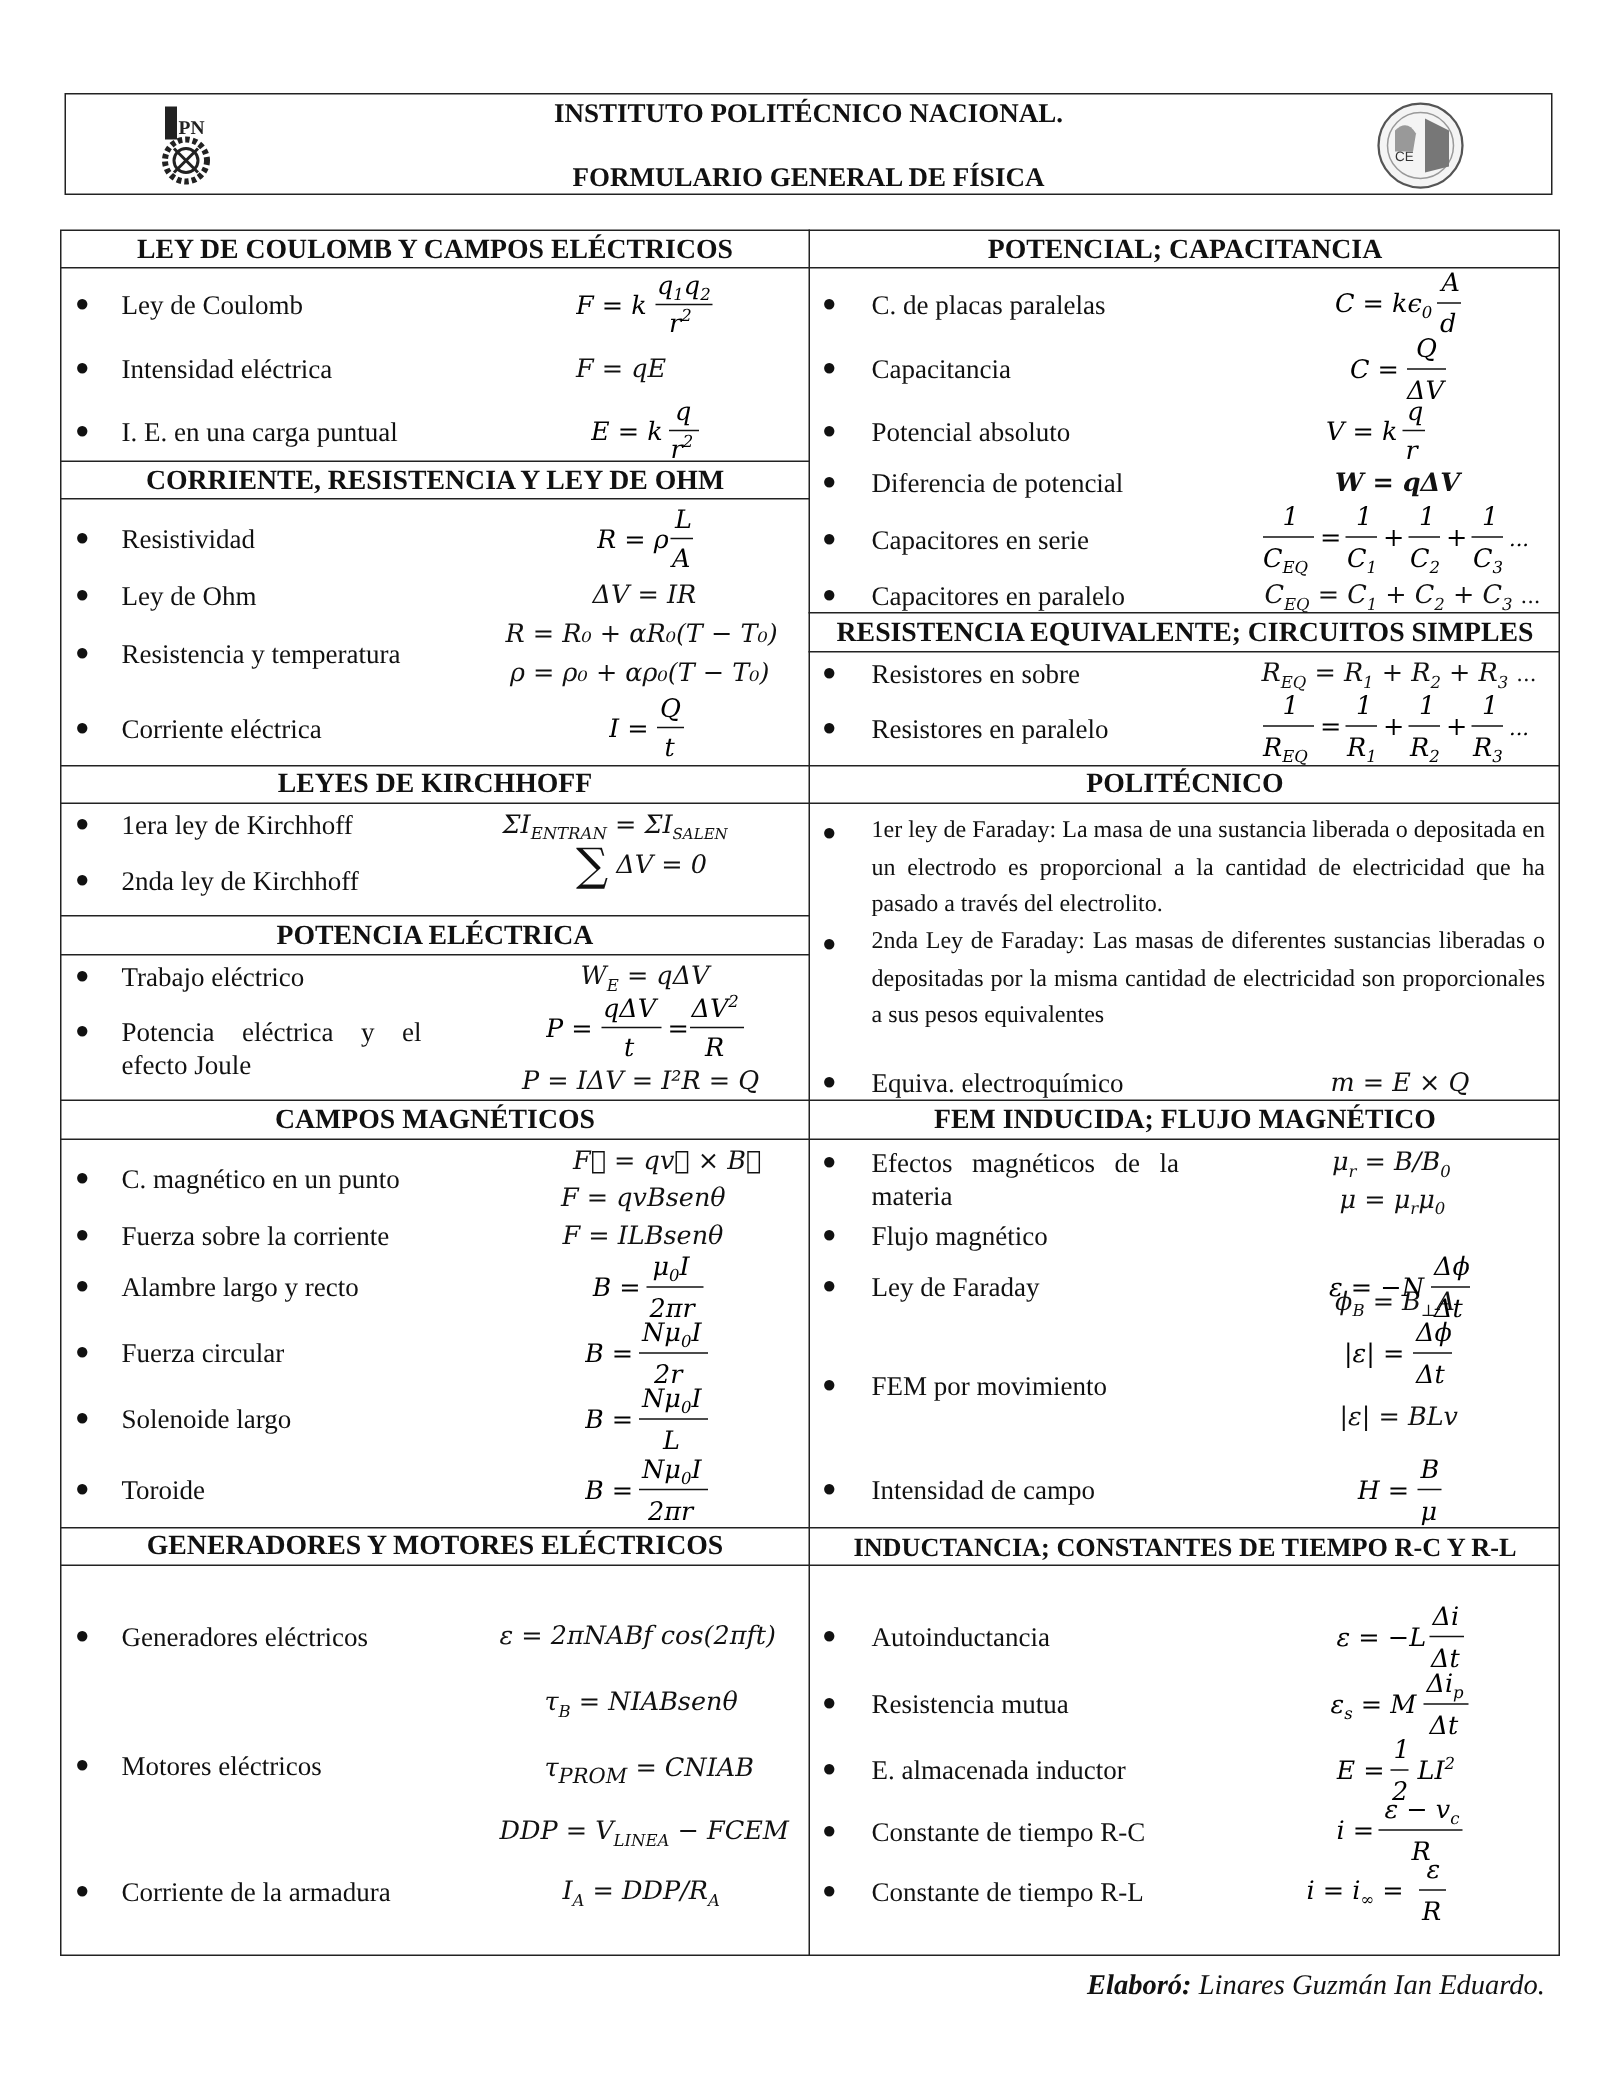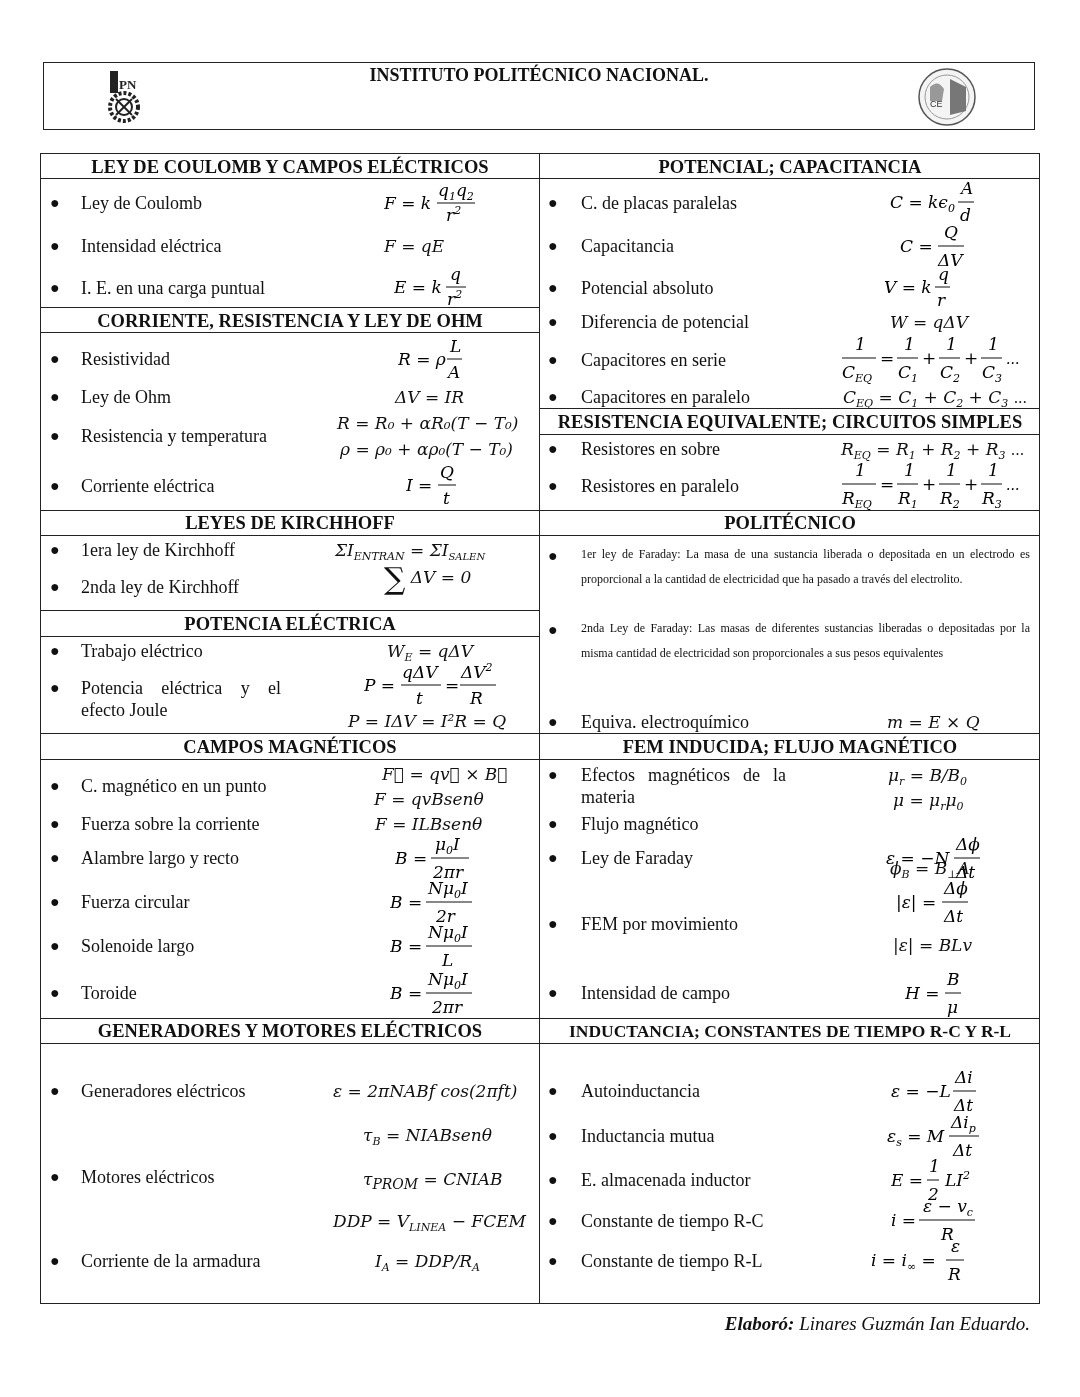--- a/index.html
+++ b/index.html
@@ -12,39 +12,40 @@
   .logo-left{position:absolute;left:58px;top:4px;width:44px;height:60px;}
   .logo-right{position:absolute;left:872px;top:4px;width:62px;height:60px;}
   .table{position:absolute;left:40px;top:153px;width:1000px;height:1151px;border:1.5px solid #222;box-sizing:border-box;}
   .hline{position:absolute;height:0;border-top:1.5px solid #222;}
   .vline{position:absolute;width:0;border-left:1.5px solid #222;}
   .sec-title{position:absolute;text-align:center;font-weight:bold;font-size:18.5px;line-height:24px;white-space:nowrap;}
   .bullet{position:absolute;font-size:16px;line-height:22px;}
   .label{position:absolute;font-size:18px;line-height:22px;white-space:nowrap;}
   .label-wrap{position:absolute;font-size:18px;line-height:22px;text-align:justify;}
   .f{position:absolute;font-family:"DejaVu Serif","Liberation Serif",serif;font-style:italic;font-size:17px;line-height:22px;white-space:nowrap;text-align:center;}
-  .para{position:absolute;font-size:12px;line-height:24.5px;text-align:justify;}
+  .para{position:absolute;font-size:16px;line-height:24.5px;text-align:justify;}
   .footer{position:absolute;left:690px;top:1313px;width:340px;text-align:right;font-style:italic;font-size:19px;}
   .footer b{font-weight:bold;}
 </style>
 </head>
 <body>
 
 <div class="header-box">
   <div class="logo-left">
     <svg width="44" height="60" viewBox="0 0 44 60">
       <rect x="8" y="4" width="8" height="22" fill="#222"></rect>
       <text x="17" y="22" font-family="Liberation Serif, serif" font-weight="bold" font-size="13" fill="#222">PN</text>
       <circle cx="22" cy="40" r="14" fill="none" stroke="#222" stroke-width="4" stroke-dasharray="3 2"></circle>
       <circle cx="22" cy="40" r="8" fill="none" stroke="#222" stroke-width="2"></circle>
       <line x1="14" y1="32" x2="30" y2="48" stroke="#222" stroke-width="2"></line>
       <line x1="30" y1="32" x2="14" y2="48" stroke="#222" stroke-width="2"></line>
     </svg>
   </div>
   <div class="hdr-line hdr-1">INSTITUTO POLITÉCNICO NACIONAL.</div>
+  <div class="hdr-line hdr-3">FORMULARIO GENERAL DE FÍSICA</div>
   <div class="logo-right">
     <svg width="62" height="60" viewBox="0 0 62 60">
       <circle cx="31" cy="30" r="28" fill="#f4f4f4" stroke="#555" stroke-width="1.5"></circle>
       <circle cx="31" cy="30" r="22" fill="none" stroke="#999" stroke-width="1"></circle>
       <path d="M34 12 L50 20 L50 44 L34 48 Z" fill="#777"></path>
       <path d="M14 20 Q22 12 28 22 L26 34 L14 34 Z" fill="#999"></path>
       <text x="14" y="40" font-family="Liberation Sans, sans-serif" font-size="9" fill="#333">CE</text>
     </svg>
   </div>
 </div>
@@ -265,21 +266,21 @@
   <svg width="70" height="46" viewBox="0 0 70 46">
       <text x="0" y="29" font-family="DejaVu Serif,serif" font-style="italic" font-size="17">V = k</text>
       <text x="54" y="16" font-family="DejaVu Serif,serif" font-style="italic" font-size="17">q</text>
       <line x1="51" y1="23" x2="66" y2="23" stroke="#111" stroke-width="1"></line>
       <text x="53" y="42" font-family="DejaVu Serif,serif" font-style="italic" font-size="17">r</text>
     </svg>
 </div>
 
 <div class="bullet" style="left:548px;top:311px;">●</div>
 <div class="label" style="left:581px;top:311px;">Diferencia de potencial</div>
-<div class="f" style="left:890px;top:311px;">W = qΔV</div>
+<div class="f" style="left:890px;top:311px;font-weight:bold;">W = qΔV</div>
 
 <div class="bullet" style="left:548px;top:349px;">●</div>
 <div class="label" style="left:581px;top:349px;">Capacitores en serie</div>
 <div class="f" style="left:840px;top:334px;">
   <svg width="190" height="50" viewBox="0 0 190 50">
       <g font-family="DejaVu Serif,serif" font-size="17">
         <text x="15" y="16">1</text>
         <line x1="2" y1="24" x2="36" y2="24" stroke="#111" stroke-width="1"></line>
         <text x="2" y="44" font-style="italic">C<tspan font-size="11" dy="4">EQ</tspan></text>
         <text x="40" y="30">=</text>
@@ -406,21 +407,21 @@
       <g font-family="DejaVu Serif,serif" font-style="italic" font-size="17">
         <text x="0" y="30">ε = −L</text>
         <text x="64" y="16">Δi</text>
         <line x1="62" y1="24" x2="85" y2="24" stroke="#111" stroke-width="1"></line>
         <text x="63" y="44">Δt</text>
       </g>
     </svg>
 </div>
 
 <div class="bullet" style="left:548px;top:1125px;">●</div>
-<div class="label" style="left:581px;top:1125px;">Inductancia mutua</div>
+<div class="label" style="left:581px;top:1125px;">Resistencia mutua</div>
 <div class="f" style="left:887px;top:1112px;">
   <svg width="100" height="48" viewBox="0 0 100 48">
       <g font-family="DejaVu Serif,serif" font-style="italic" font-size="17">
         <text x="0" y="30">ε<tspan font-size="11" dy="4">s</tspan><tspan dy="-4"> = M</tspan></text>
         <text x="64" y="16">Δi<tspan font-size="11" dy="4">p</tspan></text>
         <line x1="62" y1="24" x2="92" y2="24" stroke="#111" stroke-width="1"></line>
         <text x="66" y="44">Δt</text>
       </g>
     </svg>
 </div>

